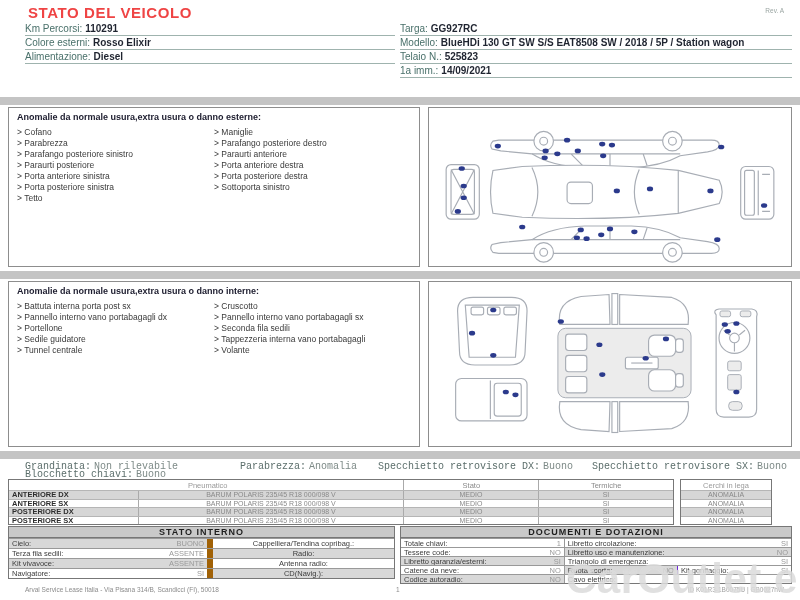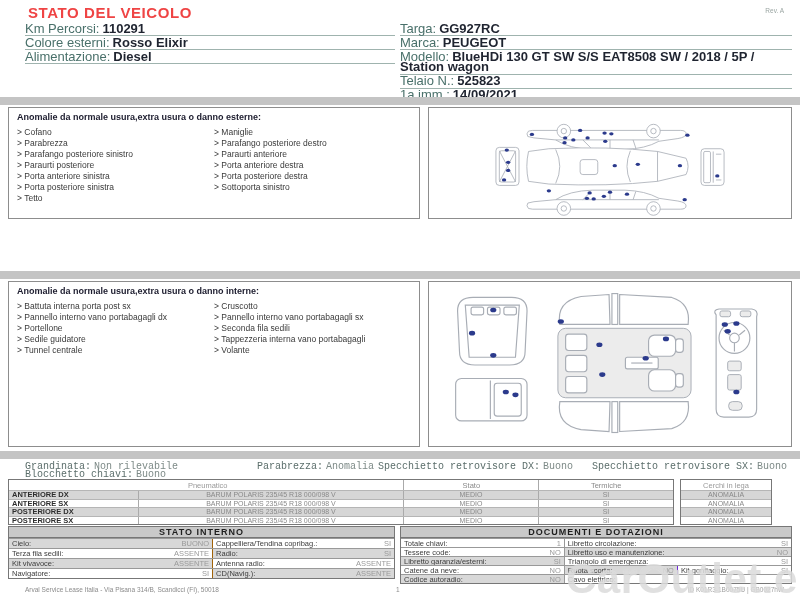--- a/index.html
+++ b/index.html
@@ -5,32 +5,32 @@
   * { margin:0; padding:0; box-sizing:border-box; }
   body { background:#e9e9e9; font-family:"Liberation Sans", sans-serif; }
   .page { position:relative; width:800px; height:600px; background:#fff; overflow:hidden; }
 
   
   .title { position:absolute; left:28px; top:4px; font-size:15px; font-weight:bold; letter-spacing:.6px; color:#ef4444; }
   .rev { position:absolute; right:16px; top:7px; font-size:6.5px; color:#9aa5a2; }
   .info-block { position:absolute; top:22px; }
   .info-left { left:25px; width:370px; }
   .info-right { left:400px; width:392px; }
-  .info-row { border-bottom:1px solid #9fb3ae; padding:1.5px 0 1px 0; font-size:13px; line-height:10.5px; }
+  .info-row { border-bottom:1px solid #9fb3ae; padding:1.5px 0 1px 0; font-size:10px; line-height:10.5px; }
   .info-row .lbl { color:#49706a; }
   .info-row .val { color:#1f2430; font-weight:bold; margin-left:3px; }
 
   .bar { position:absolute; left:0; right:0; height:8px; background:#c4c4c4; }
   .bar1 { top:97px; } .bar2 { top:271px; } .bar3 { top:451px; }
 
   
   .panel { position:absolute; border:1px solid #8d8d8d; background:#fff; }
   .p-left { left:8px; width:412px; padding:4px 8px; }
   .p-right { left:428px; width:364px; }
-  .row1 { top:107px; height:112px; }
+  .row1 { top:107px; height:160px; }
   .row2 { top:281px; height:166px; }
   .panel h3 { font-size:9px; font-weight:bold; color:#1c1c2e; margin-bottom:5px; }
   .cols { display:flex; }
   .col { width:50%; }
   .anom-item { font-size:8.5px; color:#3a3a3a; line-height:10px; margin-bottom:1px; }
   .p-right svg { width:100%; height:100%; display:block; }
 
   
   .sum { position:absolute; font-size:10px; line-height:9.5px;font-family:Liberation Mono, monospace; }
   .sum .lbl { color:#5b6e6b; }
@@ -56,21 +56,21 @@
   .bt-left { left:8px; width:387px; }
   .bt-right { left:400px; width:392px; }
   .bt-title { height:11px; background:#c9c9c9; border-bottom:1px solid #777; text-align:center; font-size:9px; font-weight:bold; letter-spacing:1px; color:#1e1e1e; line-height:11px; }
   .bt-row { display:flex; border-top:1px solid #999; }
   .bt-row:first-of-type { border-top:none; }
   .bt-left .bt-row { height:10px; }
   .bt-right .bt-row { height:9px; }
   .cell { display:flex; justify-content:space-between; align-items:center; padding:0 3px; overflow:hidden; white-space:nowrap; }
   .cell .lbl { font-size:7.5px; color:#3c3c3c; }
   .cell .val { font-size:7.5px; color:#9a9a9a; }
-  .cw53 { width:53%; border-right:1px solid #a16207; } .cw47 { width:47%; }
+  .cw53 { width:53%; border-right:6px solid #a16207; } .cw47 { width:47%;flex-direction:column; }
   .cw42 { width:42%; border-right:1px solid #999; } .cw58 { width:58%; }
   .cw29a { width:29%; border-right:1px solid #6d28d9; } .cw29b { width:29%; }
   .cshade { background:#d8d8d8; }
 
   
   .foot { position:absolute; top:586px; font-size:6.5px; color:#8b8b8b; }
   .f-left { left:25px; } .f-page { left:396px; } .f-right { right:16px; color:#a0a0a0; }
   .watermark { position:absolute; left:566px; top:555px; font-size:42px; font-weight:bold; color:rgba(199,199,199,.55); letter-spacing:.5px; z-index:6; pointer-events:none; text-shadow:0 0 1px rgba(255,255,255,.7); }
 
   svg .ln { stroke:#a8adb5; stroke-width:1.2; fill:none; }
@@ -86,21 +86,20 @@
   <div class="rev">Rev. A</div>
 
   <div class="info-block info-left">
     <div class="info-row"><span class="lbl">Km Percorsi:</span><span class="val">110291</span></div>
     <div class="info-row"><span class="lbl">Colore esterni:</span><span class="val">Rosso Elixir</span></div>
     <div class="info-row"><span class="lbl">Alimentazione:</span><span class="val">Diesel</span></div>
   </div>
 
   <div class="info-block info-right">
     <div class="info-row"><span class="lbl">Targa:</span><span class="val">GG927RC</span></div>
-    <div class="info-row"><span class="lbl">Marca:</span><span class="val">PEUGEOT</span></div>
     <div class="info-row"><span class="lbl">Modello:</span><span class="val">BlueHDi 130 GT SW S/S EAT8508 SW / 2018 / 5P / Station wagon</span></div>
     <div class="info-row"><span class="lbl">Telaio N.:</span><span class="val">525823</span></div>
     <div class="info-row"><span class="lbl">1a imm.:</span><span class="val">14/09/2021</span></div>
   </div>
 
   <div class="bar bar1"></div>
 
   <div class="panel p-left row1">
     <h3>Anomalie da normale usura,extra usura o danno esterne:</h3>
     <div class="cols">
@@ -261,21 +260,21 @@
           <ellipse cx="313" cy="43" rx="3.2" ry="2.4" fill="#2b3a8c"></ellipse>
           <ellipse cx="304" cy="51" rx="3.2" ry="2.4" fill="#2b3a8c"></ellipse>
           <ellipse cx="313" cy="114" rx="3.2" ry="2.4" fill="#2b3a8c"></ellipse>
         </g>
     </svg>
   </div>
 
   <div class="bar bar3"></div>
 
   <div class="sum" style="left:25px; top:462px;"><span class="lbl">Grandinata:</span><span class="val">Non rilevabile</span></div>
-  <div class="sum" style="left:257px; top:462px;"><span class="lbl">Parabrezza:</span><span class="val">Anomalia</span></div>
+  <div class="sum" style="left:240px; top:462px;"><span class="lbl">Parabrezza:</span><span class="val">Anomalia</span></div>
   <div class="sum" style="left:378px; top:462px;"><span class="lbl">Specchietto retrovisore DX:</span><span class="val">Buono</span></div>
   <div class="sum" style="left:592px; top:462px;"><span class="lbl">Specchietto retrovisore SX:</span><span class="val">Buono</span></div>
   <div class="sum" style="left:25px; top:470px;"><span class="lbl">Blocchetto chiavi:</span><span class="val">Buono</span></div>
 
   <div class="tyres">
     <div class="t-main">
       <div class="t-row t-head">
         <div class="t-c c-name c-full" style="width:396px; font-weight:normal; color:#9a9a9a;">Pneumatico</div>
         <div class="t-c c-stat">Stato</div>
         <div class="t-c c-term">Termiche</div>

